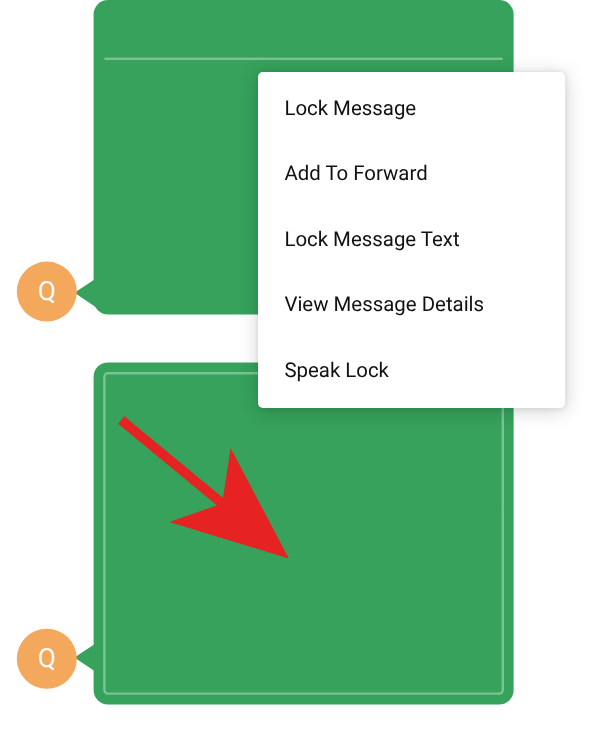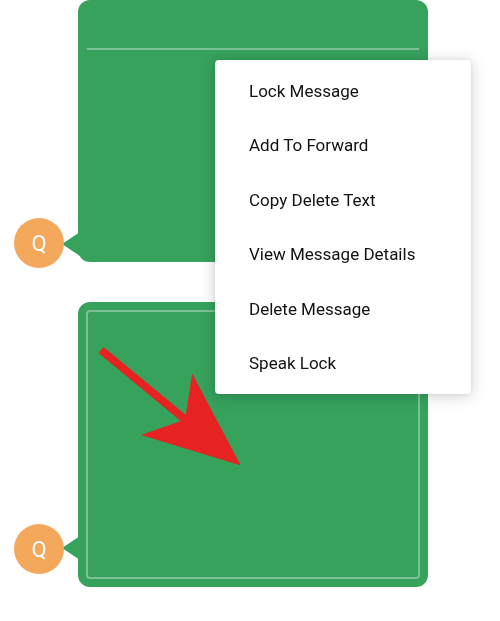--- a/index.html
+++ b/index.html
@@ -78,21 +78,21 @@
     border-bottom: 12px solid transparent;
   }
 
   .context-menu {
     position: absolute;
     left: 215px; top: 60px;
     width: 256px;
     background: #ffffff;
     border-radius: 4px;
     box-shadow: 0 2px 16px rgba(0,0,0,0.18), 0 0 4px rgba(0,0,0,0.08);
-    padding: 4px 12px;
+    padding: 4px 0;
   }
   .menu-item {
     padding: 17px 22px;
     font-size: 17px;
     color: #111111;
     cursor: pointer;
     white-space: nowrap;
     line-height: 1.2;
   }
 
@@ -120,23 +120,22 @@
   <div class="bubble2" style=";background:#36a25c"></div>
   <div class="bubble2-inner"></div>
   <div class="bubble2-tail" style=";border-right:18px solid #36a25c"></div>
   <div class="avatar" style="left:14px; top:524px;;left:14px;top:524px;background:#f3a85c">
     <span>Q</span>
   </div>
 
   <div class="context-menu">
     <div class="menu-item">Lock Message</div>
     <div class="menu-item">Add To Forward</div>
-    <div class="menu-item">Copy Delete Text</div>
+    <div class="menu-item">Lock Message Text</div>
     <div class="menu-item">View Message Details</div>
-    <div class="menu-item">Delete Message</div>
     <div class="menu-item">Speak Lock</div>
   </div>
 
   <svg class="annotation-arrow" viewBox="0 0 150 120">
     <defs>
       <marker id="ah" markerWidth="12" markerHeight="12" refX="8" refY="5" orient="auto">
         <path d="M0,0 L12,5 L0,10 L3,5 Z" fill="#e62222"></path>
       </marker>
     </defs>
     <line x1="5" y1="5" x2="120" y2="100" stroke-width="8" marker-end="url(#ah)" stroke="#e62222"></line>

